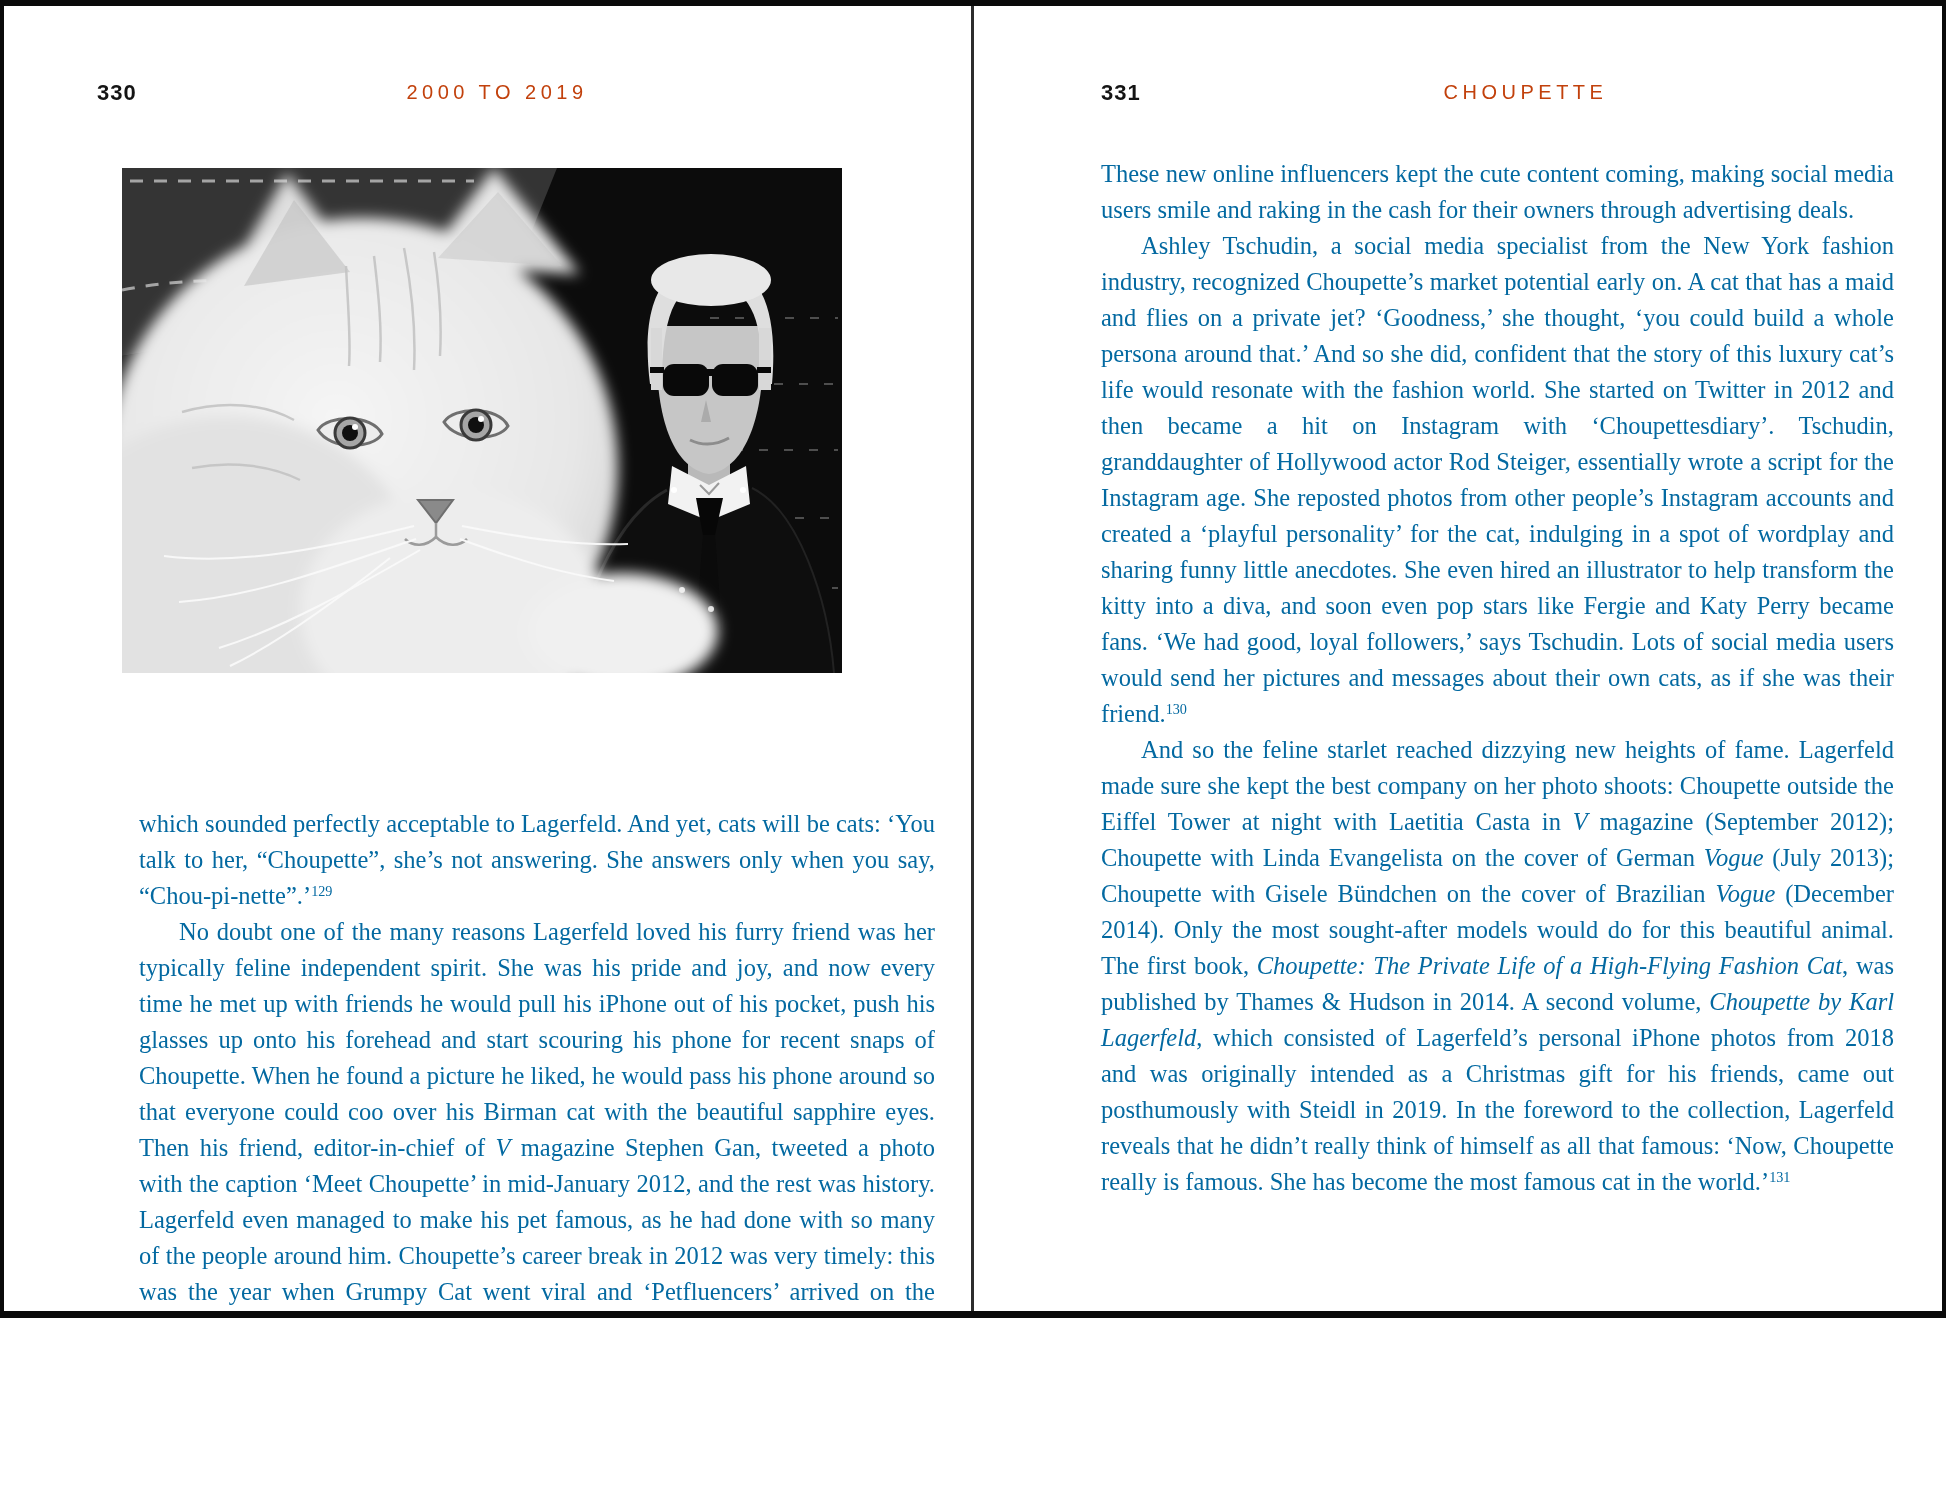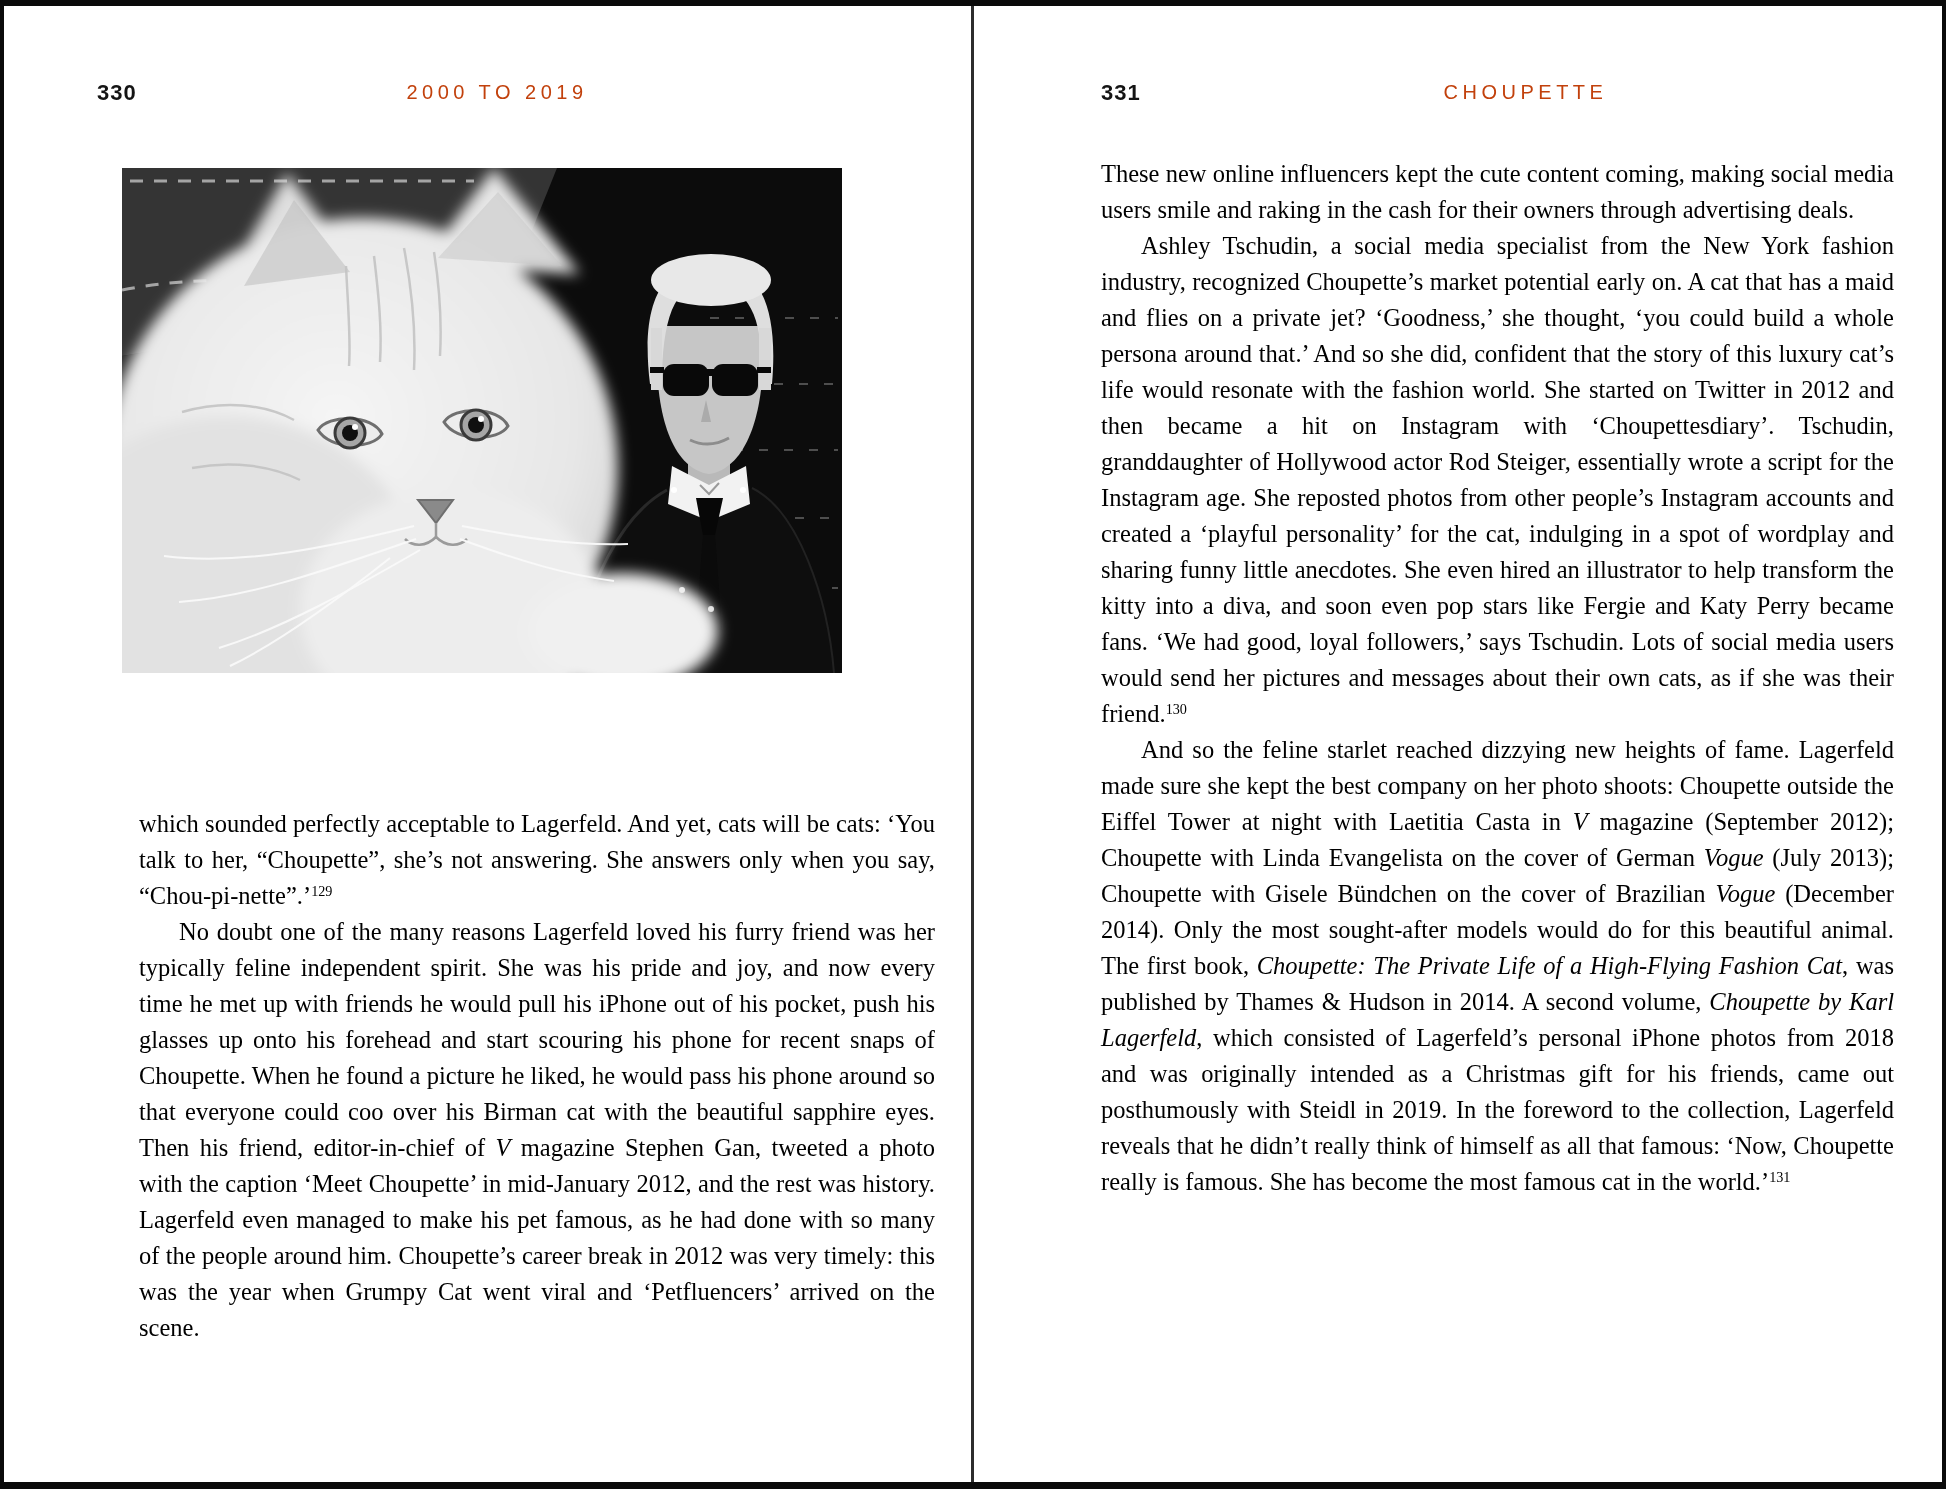--- a/index.html
+++ b/index.html
@@ -1,18 +1,18 @@
 <!DOCTYPE html>
 <html><head>
 <meta charset="utf-8">
 <style>
   html, body { margin: 0; padding: 0; background: #ffffff; }
   .spread {
     position: relative;
-    width: 1946px; height: 1489px;
+    width: 1946px; height: 1318px;
     box-sizing: border-box;
     background: #ffffff;
     border-top: 6px solid #0a0a0a;
     border-bottom: 7px solid #0a0a0a;
     border-left: 4px solid #0a0a0a;
     border-right: 4px solid #0a0a0a;
     overflow: hidden;
     font-family: "Liberation Serif", serif;
     color: #1b1b1b;
   }
@@ -43,21 +43,21 @@
   .photo-wrap svg { display: block; width: 720px; height: 505px; }
   .caption {
     position: absolute; left: 118px; top: 679px; width: 720px;
     text-align: center;
     font-size: 20px; line-height: 28.5px; color: #222;
   }
   .body-col {
     position: absolute; width: 796px;
     font-size: 24.5px; line-height: 36px;
     text-align: justify;
-    color: #000000;
+    color: #0369a1;
   }
   .body-col.col-left  { left: 95px;  top: 800px; margin-left: 40px; }
   .body-col.col-right { left: 1097px; top: 150px; width: 793px; }
   .para { margin: 0; }
   .para.indent { text-indent: 40px; }
   .para .it { font-style: italic; }
   .para sup {
     font-size: 0.58em; line-height: 0; vertical-align: 0.55em; letter-spacing: 0;
   }
 </style>

